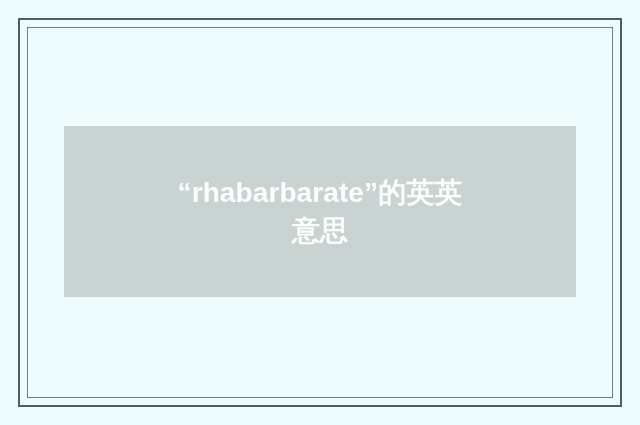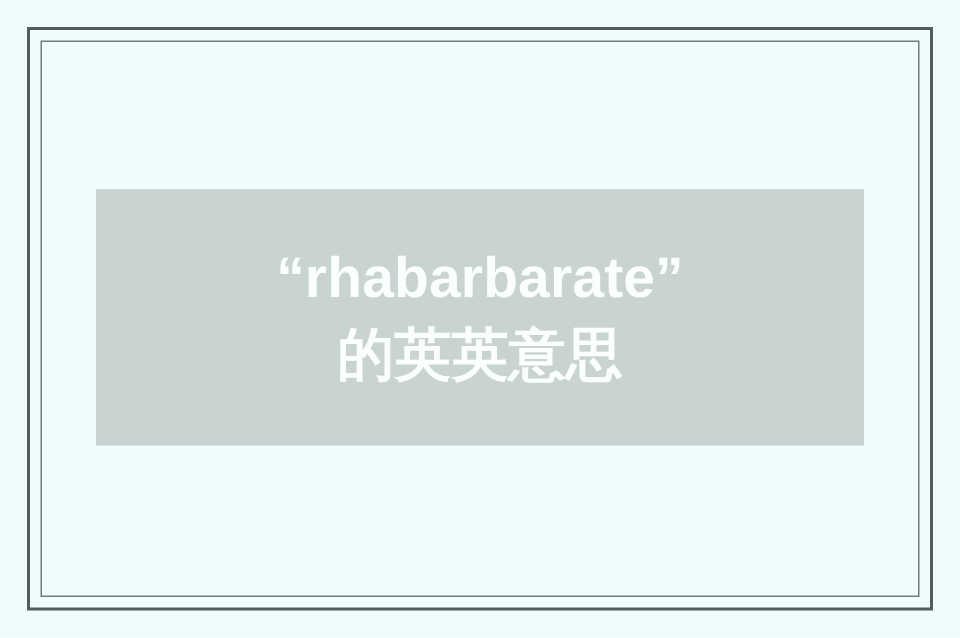--- a/index.html
+++ b/index.html
@@ -59,21 +59,21 @@
     align-items: center;
     justify-content: center;
     box-sizing: border-box;
     padding: 0 14px;
   }
 
   #title-text {
     margin: 0;
     color: #fbfefe;
     font-weight: 700;
-    font-size: 38px;
+    font-size: 28px;
     line-height: 1.34;
     text-align: center;
     letter-spacing: 0.1px;
     max-width: 300px;
     word-wrap: break-word;
     overflow-wrap: break-word;
     text-rendering: optimizeLegibility;
   }
 </style>
 </head>

